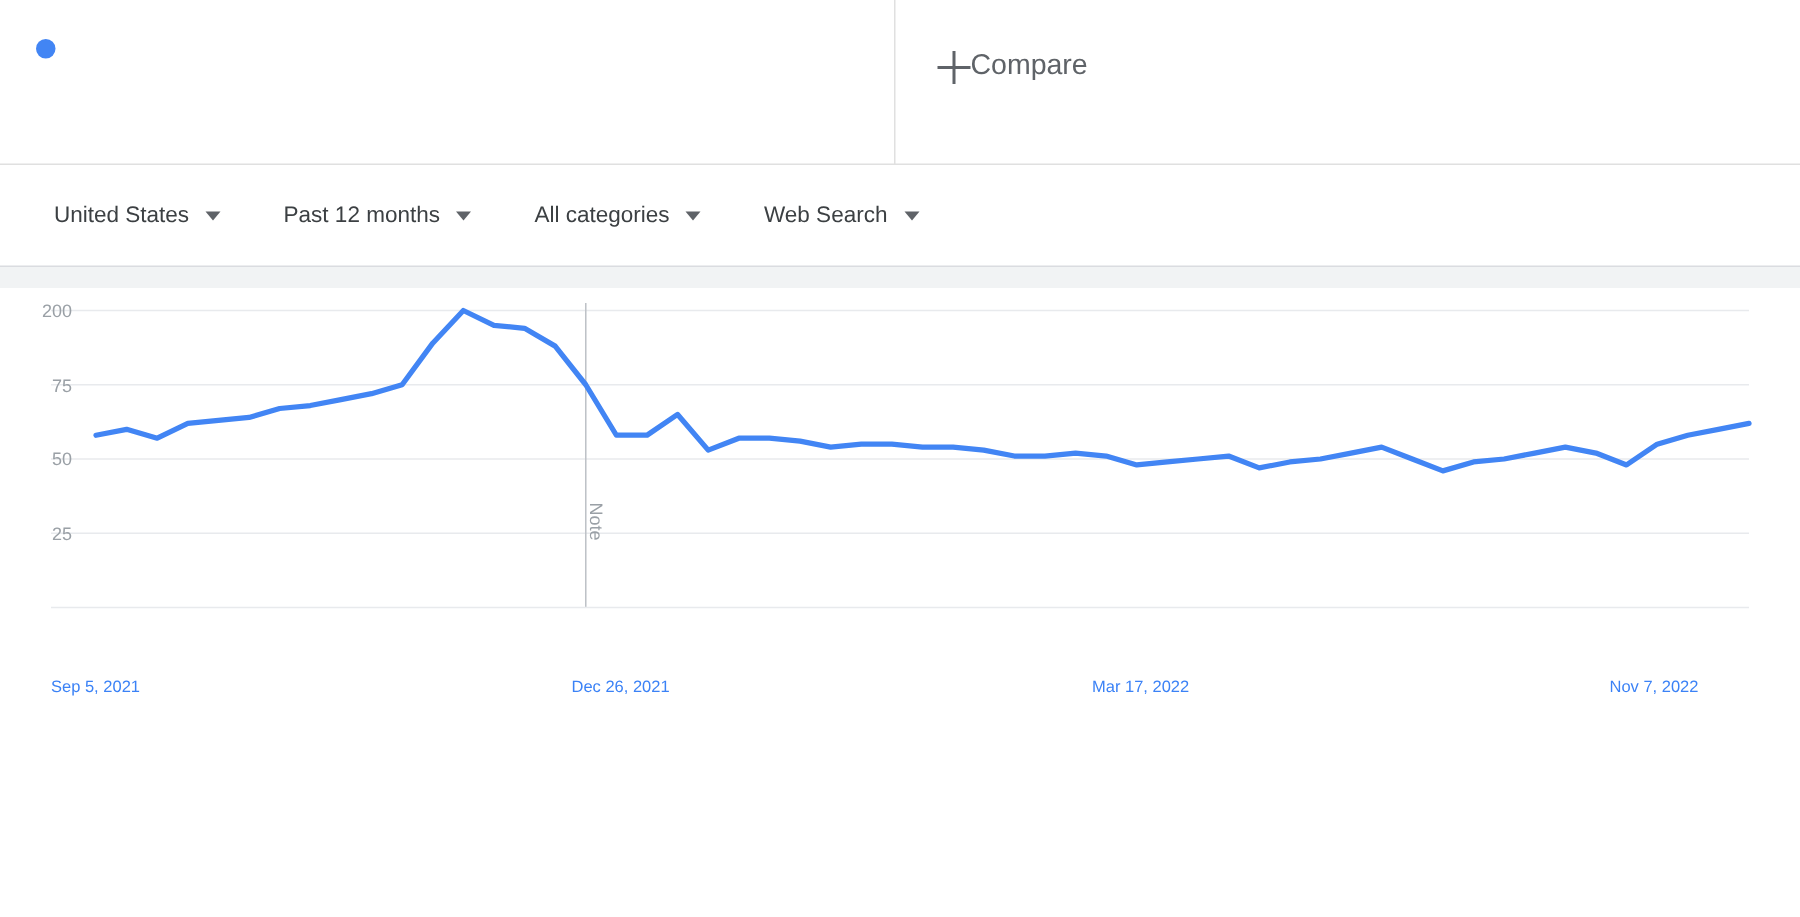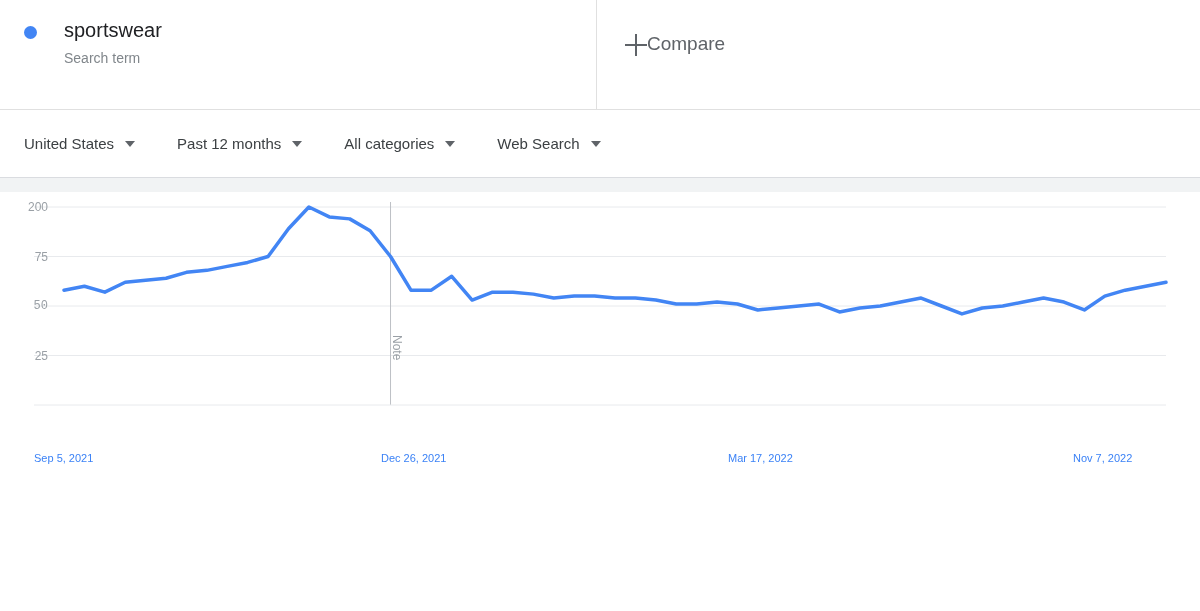--- a/index.html
+++ b/index.html
@@ -68,21 +68,21 @@
     color: #5f6368;
     line-height: 24px;
   }
 
   
   .filter-bar {
     height: 68px;
     background: #ffffff;
     display: flex;
     align-items: center;
-    padding-left: 24px;
+    padding-left: 36px;
     border-bottom: 1px solid #dadce0;
   }
   .filter {
     display: flex;
     align-items: center;
     margin-right: 42px;
     cursor: pointer;
   }
   .filter-label {
     font-size: 15px;
@@ -180,24 +180,20 @@
     white-space: nowrap;
     line-height: 12px;
   }
 </style>
 </head>
 <body>
 
 <div class="top-bar">
   <div class="term-cell">
     <span class="term-dot" style="background: rgb(66, 133, 244);"></span>
-    <div class="term-text">
-      <div class="term-title">sportswear</div>
-      <div class="term-sub">Search term</div>
-    </div>
   </div>
   <div class="compare-cell">
     <span class="plus-icon"></span>
     <span class="compare-label">Compare</span>
   </div>
 </div>
 
 <div class="filter-bar">
   <div class="filter">
     <span class="filter-label">United States</span>
@@ -231,21 +227,21 @@
           <line x1="34" x2="1166" y1="113" y2="113" stroke="#e8eaed" stroke-width="1"></line>
           <line x1="34" x2="1166" y1="162.5" y2="162.5" stroke="#e8eaed" stroke-width="1"></line>
         </g>
       <line id="note-line" x1="390.51851851851853" y1="9" x2="390.51851851851853" y2="212" stroke="#bdc1c6" stroke-width="1"></line>
       <line id="axis-line" x1="34" y1="212" x2="1166" y2="212" stroke="#e8eaed" stroke-width="1"></line>
       <path id="series-path" fill="none" stroke="#4285F4" stroke-width="3.5" stroke-linejoin="round" stroke-linecap="round" d="M64.00 97.16 L84.41 93.20 L104.81 99.14 L125.22 89.24 L145.63 87.26 L166.04 85.28 L186.44 79.34 L206.85 77.36 L227.26 73.40 L247.67 69.44 L268.07 63.50 L288.48 35.78 L308.89 14.00 L329.30 23.90 L349.70 25.88 L370.11 37.76 L390.52 63.50 L410.93 97.16 L431.33 97.16 L451.74 83.30 L472.15 107.06 L492.56 99.14 L512.96 99.14 L533.37 101.12 L553.78 105.08 L574.19 103.10 L594.59 103.10 L615.00 105.08 L635.41 105.08 L655.81 107.06 L676.22 111.02 L696.63 111.02 L717.04 109.04 L737.44 111.02 L757.85 116.96 L778.26 114.98 L798.67 113.00 L819.07 111.02 L839.48 118.94 L859.89 114.98 L880.30 113.00 L900.70 109.04 L921.11 105.08 L941.52 113.00 L961.93 120.92 L982.33 114.98 L1002.74 113.00 L1023.15 109.04 L1043.56 105.08 L1063.96 109.04 L1084.37 116.96 L1104.78 103.10 L1125.19 97.16 L1145.59 93.20 L1166.00 89.24"></path>
     </svg>
 
     <div class="ylabel" id="ytick0" style="top: 8px;">200</div>
     <div class="ylabel" id="ytick1" style="top: 57.5px;">75</div>
-    <div class="ylabel" id="ytick2" style="top: 107px; font-family: Liberation Mono, monospace;">50</div>
+    <div class="ylabel" id="ytick2" style="top: 107px;">50</div>
     <div class="ylabel" id="ytick3" style="top: 156.5px;">25</div>
 
     <div class="xlabel" style="left:34px;  top:258px">Sep 5, 2021</div>
     <div class="xlabel" style="left:381px; top:258px">Dec 26, 2021</div>
     <div class="xlabel" style="left:728px; top:258px">Mar 17, 2022</div>
     <div class="xlabel" style="left:1073px;top:258px">Nov 7, 2022</div>
 
     <div class="note-label" style="left: 402.519px; top: 142px;">Note</div>
   </div>
 </div>

